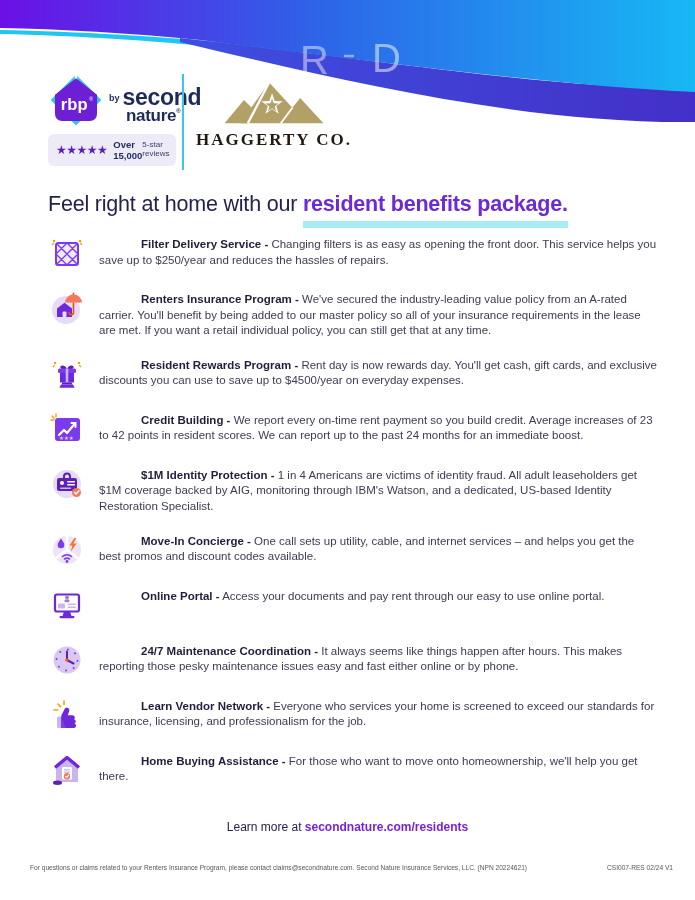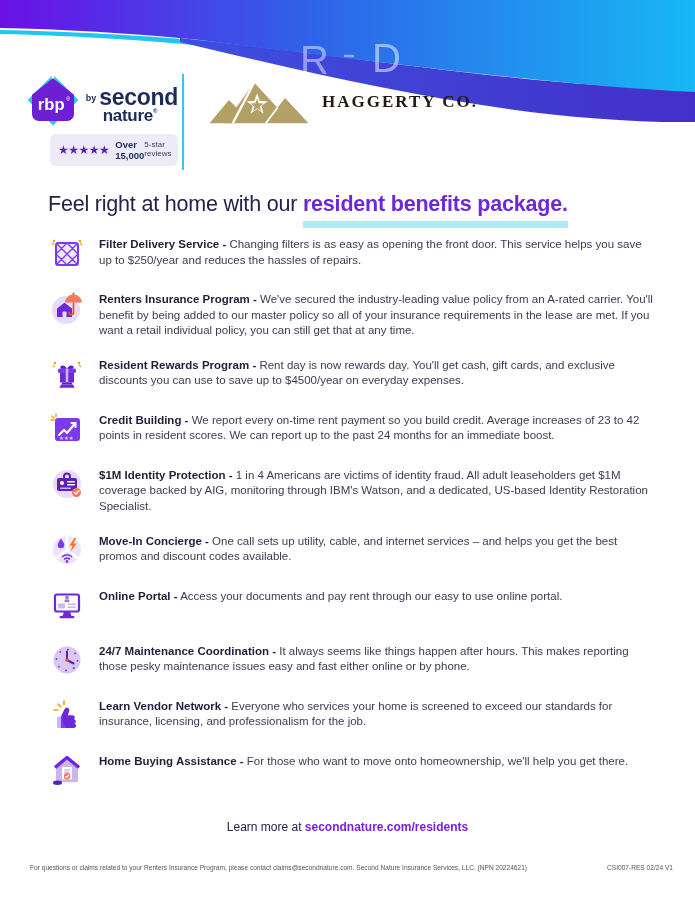--- a/index.html
+++ b/index.html
@@ -6,52 +6,52 @@
   html,body { background:#ffffff; }
   body { font-family:"Liberation Sans","DejaVu Sans",sans-serif; }
   .page { position:relative; width:695px; height:900px; background:#fff; overflow:hidden; }
 
   
   .wave-header { position:absolute; top:0; left:0; width:695px; height:132px; }
   .wave-header svg { display:block; width:695px; height:132px; }
 
   
   .logo-row { position:absolute; top:72px; left:48px; display:flex; align-items:flex-start; }
-  .sn-block { display:flex; flex-direction:column; width:130px;align-items:flex-end; }
+  .sn-block { display:flex; flex-direction:column; width:130px; }
   .rbp-row { display:flex; align-items:flex-start; }
   .rbp-mark { width:56px; height:56px; flex:0 0 auto; }
   .sn-wordmark { margin-top:14px; margin-left:5px; color:#1C2B5A; line-height:1; }
   .sn-wordmark .by { font-size:9px; font-weight:600; margin-right:3px; vertical-align:4px; }
   .sn-wordmark .sn1 { font-size:23px; font-weight:700; letter-spacing:-0.3px; }
   .sn-wordmark .sn2 { display:block; font-size:17px; font-weight:800; letter-spacing:-0.3px; margin-left:17px; margin-top:-2px; }
   .sn-wordmark .tm { font-size:6px; vertical-align:8px; }
   .reviews-badge { margin-top:6px; background:#EDEBF8; border-radius:6px; padding:5px 8px; display:flex; align-items:center; gap:6px; width:128px; }
   .reviews-badge .stars { color:#5B21B6; font-size:12px; letter-spacing:-0.5px; white-space:nowrap; }
   .reviews-badge .rv-text { display:flex; flex-direction:row; }
   .reviews-badge .rv1 { font-size:9.5px; font-weight:700; color:#1C2B5A; }
   .reviews-badge .rv2 { font-size:8px; color:#3C3C66; margin-top:1px; }
   .logo-divider { width:2px; height:96px; background:#35C7EC; margin:2px 12px 0 4px; }
-  .partner-block { display:flex; flex-direction:row; align-items:center; margin-top:2px; }
+  .partner-block { display:flex; flex-direction:column; align-items:center; margin-top:2px; }
   .partner-block svg { width:126px; height:52px; }
   .partner-name { margin-top:4px; font-family:"Liberation Serif","DejaVu Serif",serif; font-size:17px; font-weight:600; letter-spacing:2px; color:#211A10; white-space:nowrap; }
 
   
   .headline { position:absolute; top:192px; left:48px; width:620px; font-size:21.5px; line-height:1.15; font-weight:500; color:#23224E; letter-spacing:-0.2px; }
   .headline .hl { color:#6D28D9; font-weight:800;
     background-image:linear-gradient(#A9EDF4,#A9EDF4);
     background-repeat:no-repeat; background-size:100% 7px; background-position:0 100%;
     padding-bottom:12px; }
 
   
   .benefits { position:absolute; top:235px; left:48px; right:38px; list-style:none; }
   .benefit { display:flex; gap:13px; margin-bottom:17px; min-height:36px; }
   .b-icon { flex:0 0 38px; width:38px; height:38px; display:flex; align-items:flex-start; justify-content:center; }
   .b-icon svg { width:36px; height:36px; }
   .b-text { font-size:11.5px; line-height:15.6px; color:#3C3B55; padding-top:2px; }
-  .b-title { font-weight:700; color:#1F1F3D; }
+  .b-title { font-weight:700; color:#1F1F3D;margin-left:42px; }
 
   
   .learn-more { position:absolute; top:820px; left:0; width:695px; text-align:center; font-size:12px; color:#23224E; font-weight:500; }
   .learn-more .lm-link { color:#7A1FE0; font-weight:800; text-decoration:none;margin-top:12px; }
 
   .fine-print { position:absolute; top:864px; left:30px; right:22px; display:flex; justify-content:space-between; align-items:flex-start; font-size:6.6px; color:#55555F; }
   .fp-left { max-width:510px; }
   .fp-right { white-space:nowrap; }
 </style>
 </head>

